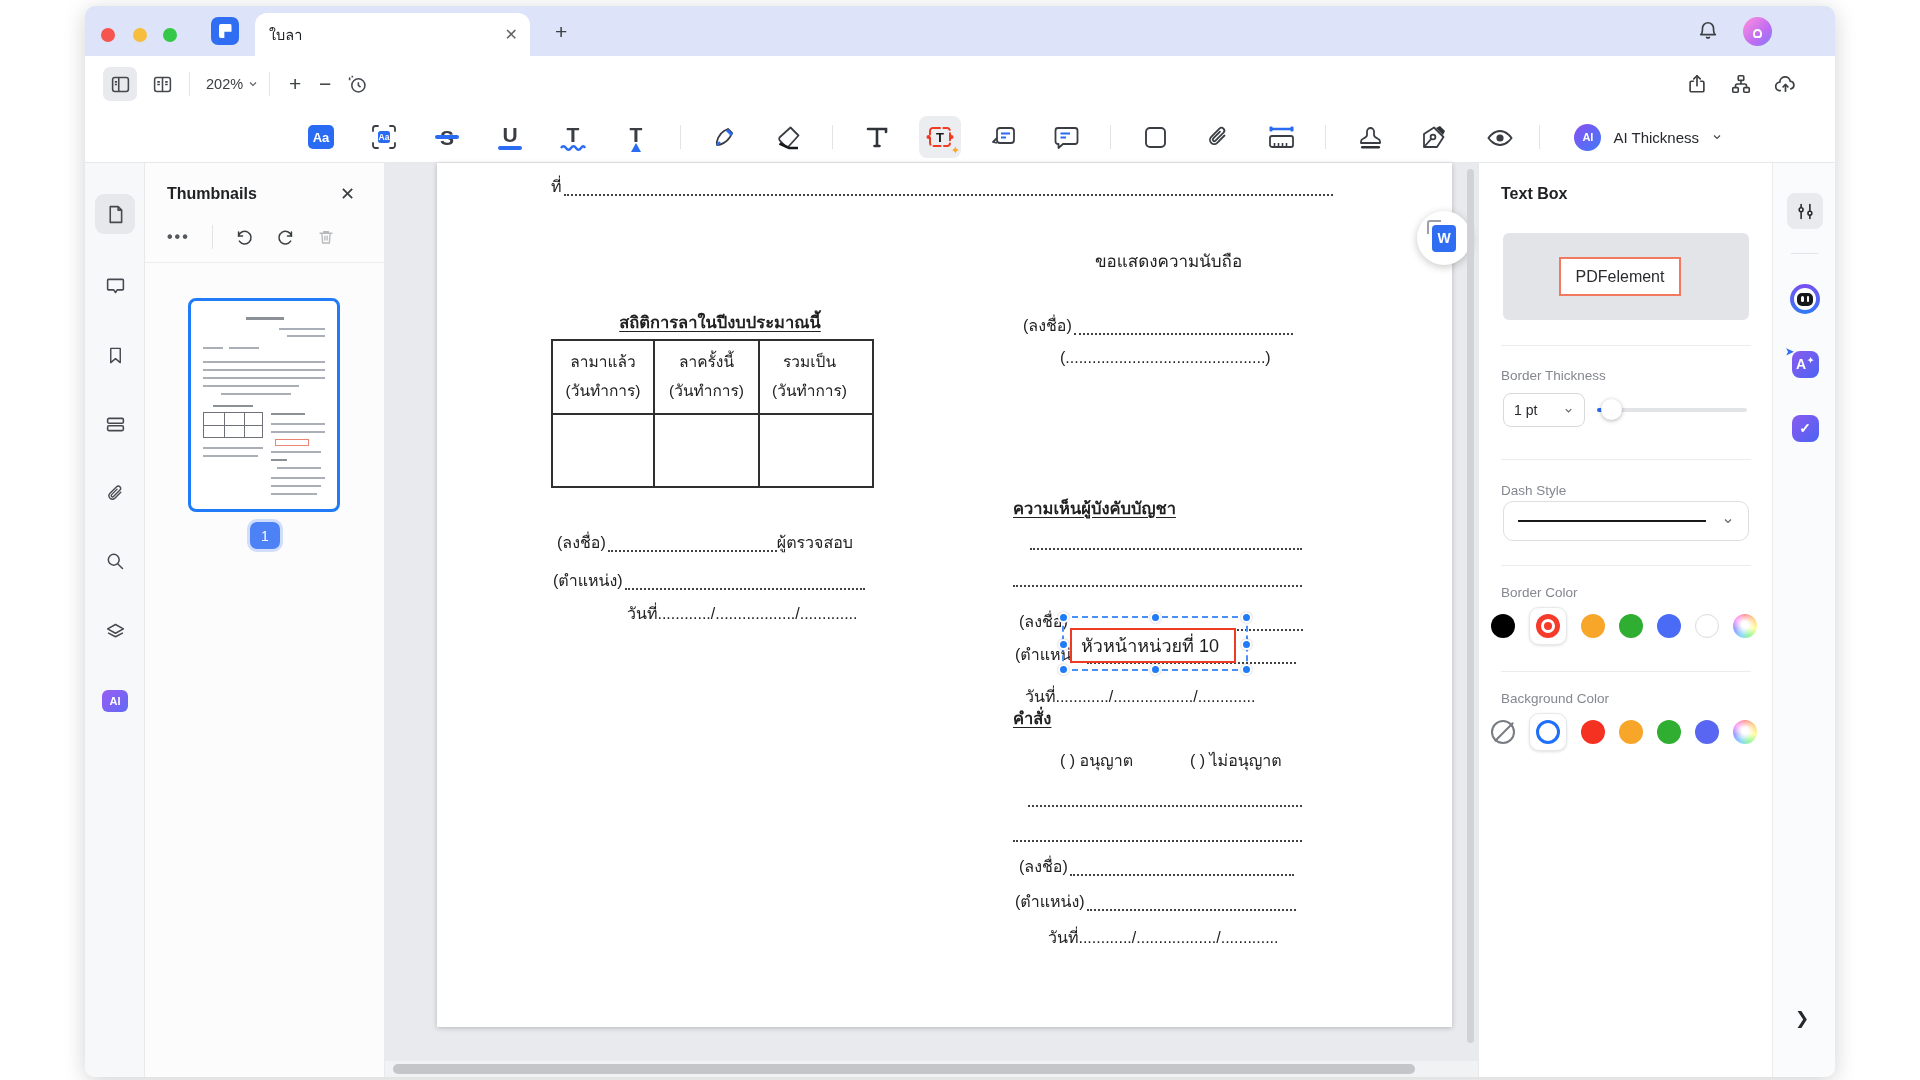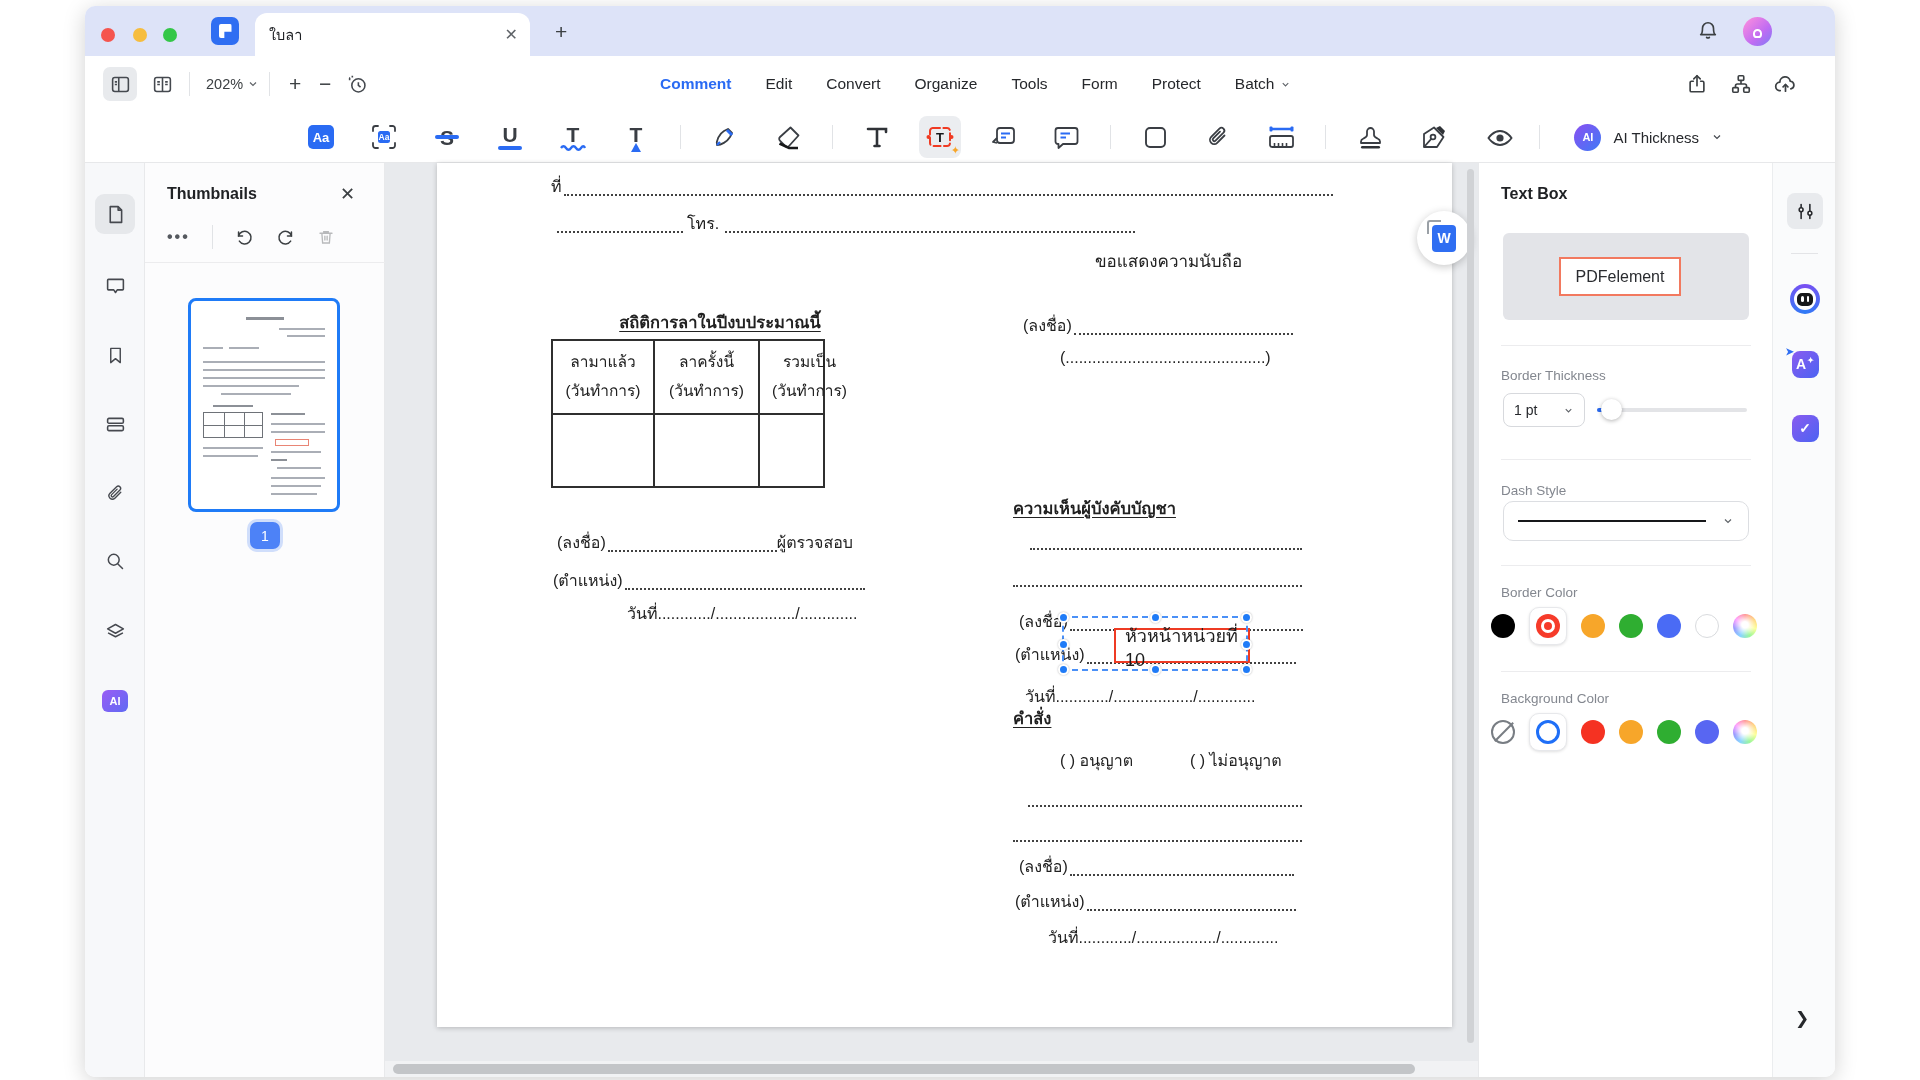--- a/index.html
+++ b/index.html
@@ -65,28 +65,28 @@
   .pagebadge { position:absolute; left:105px; top:359px; width:30px; height:27px; background:#4d82f7; border-radius:7px; color:#fff; font-size:14px; display:flex; align-items:center; justify-content:center; box-shadow:0 0 0 3px rgba(77,130,247,.25); }
   .m { position:absolute; background:#aaaeb6; height:2px; }
   .mt { background:#8c9097; }
 
   #canvas { position:absolute; left:300px; top:0; width:1093px; height:914px; background:#e8eaed; }
   #page { position:absolute; left:52px; top:0; width:1015px; height:864px; background:#fff; box-shadow:0 1px 5px rgba(0,0,0,.22); font-size:16px; color:#212121; }
   .docrow { position:absolute; display:flex; align-items:flex-end; height:24px; white-space:nowrap; }
   .dotl { border-bottom:2.2px dotted #414141; margin:0 0 3px 2px; }
   .dtext { white-space:nowrap; }
   .bold-u { font-weight:700; text-decoration:underline; text-underline-offset:3px; font-size:16.5px; }
-  #stat-table { position:absolute; left:114px; top:176px; width:274px; height:149px; border:2px solid #2f2f2f; }
+  #stat-table { position:absolute; left:114px; top:176px; width:323px; height:149px; border:2px solid #2f2f2f; }
   #stat-table .v1,#stat-table .v2 { position:absolute; top:0; bottom:0; width:2px; background:#2f2f2f; }
   #stat-table .h1 { position:absolute; left:0; right:0; top:72px; height:2px; background:#2f2f2f; }
   .thcell { position:absolute; top:6px; height:66px; text-align:center; font-size:15.5px; line-height:1.9; }
   
   #sel { position:absolute; left:625px; top:453px; width:186px; height:55px; border:2px dashed #4a90f7; }
   .hdl { position:absolute; width:11px; height:11px; background:#1f7bf7; border:2px solid #fff; border-radius:50%; box-shadow:0 0 2px rgba(0,0,0,.3); }
-  #redbox { position:absolute; left:633px; top:465px; width:136px; height:35px; background:#fff; border:2px solid #ee3b24; display:flex; align-items:center; padding-left:9px; font-size:18px; color:#1c1c1c;margin-left:44px; }
+  #redbox { position:absolute; left:633px; top:465px; width:166px; height:35px; background:#fff; border:2px solid #ee3b24; display:flex; align-items:center; padding-left:9px; font-size:18px; color:#1c1c1c; }
   #wordbtn { position:absolute; left:1032px; top:48px; width:54px; height:54px; border-radius:50%; background:#fff; box-shadow:0 2px 8px rgba(0,0,0,.22); display:flex; align-items:center; justify-content:center; }
   .wicon { width:24px; height:27px; background:#2f6ef2; border-radius:4px; color:#fff; font-size:14px; font-weight:700; display:flex; align-items:center; justify-content:center; position:relative; }
   .wicon::before { content:""; position:absolute; left:-5px; top:-5px; width:12px; height:12px; border-left:2px solid #9aa0a6; border-top:2px solid #9aa0a6; border-radius:3px 0 0 0; }
   
   #hscroll { position:absolute; left:0; bottom:0; width:100%; height:16px; background:#f1f2f4; }
   #hthumb { position:absolute; left:8px; top:3px; width:1022px; height:10px; border-radius:5px; background:#c3c5c8; }
   #vthumb { position:absolute; right:4px; top:6px; width:7px; height:874px; border-radius:4px; background:#d0d2d5; }
 
   
   #panel { position:absolute; left:1393px; top:0; width:294px; height:100%; background:#fff; border-left:1px solid #e8e9eb; }
@@ -187,35 +187,20 @@
       <div class="vdiv"></div>
       <span class="pm">+</span>
       <span class="pm">−</span>
       <div class="icbtn">
         <svg width="21" height="21" viewBox="0 0 24 24" fill="none" stroke="currentColor" stroke-width="1.8">
             <path d="M3 7V5a2 2 0 0 1 2-2h2" stroke-dasharray="3 2"></path>
             <circle cx="13" cy="13" r="7.5"></circle>
             <path d="M13 9.5V13l2.5 2"></path>
           </svg>
       </div>
-    </div>
-    <div id="menubar">
-      <span class="menu-item sel">Comment</span>
-      <span class="menu-item">Edit</span>
-      <span class="menu-item">Convert</span>
-      <span class="menu-item">Organize</span>
-      <span class="menu-item">Tools</span>
-      <span class="menu-item">Form</span>
-      <span class="menu-item">Protect</span>
-      <span class="menu-item" style="display:flex;align-items:center;gap:5px;">
-          <span>Batch</span>
-        <svg width="11" height="11" viewBox="0 0 24 24" fill="none" stroke="#5f6368" stroke-width="2.4">
-            <path d="M6 9l6 6 6-6"></path>
-          </svg>
-      </span>
     </div>
     <div class="tb1right">
       <span>
         <svg width="22" height="22" viewBox="0 0 24 24" fill="none" stroke="currentColor" stroke-width="1.8" stroke-linecap="round" stroke-linejoin="round">
             <path d="M8 9H6a1.5 1.5 0 0 0-1.5 1.5V19A1.5 1.5 0 0 0 6 20.5h12A1.5 1.5 0 0 0 19.5 19v-8.5A1.5 1.5 0 0 0 18 9h-2"></path>
             <line x1="12" y1="3" x2="12" y2="14"></line>
             <path d="M8.5 6.5L12 3l3.5 3.5"></path>
           </svg>
       </span>
       <span>
@@ -476,25 +461,20 @@
       <div class="pagebadge">1</div>
     </div>
 
     <div id="canvas">
       <div id="page">
 
         <div class="docrow" style="left:114px;top:12px;width:782px;">
           <span class="dtext">ที่</span>
             <span class="dotl" style="flex:1;"></span>
         </div>
-        <div class="docrow" style="left:120px;top:49px;width:578px;">
-          <span class="dotl" style="width:126px;margin-left:0;"></span>
-          <span class="dtext" style="margin:0 4px;">โทร.</span>
-          <span class="dotl" style="flex:1;"></span>
-        </div>
         <div class="abs dtext" style="left:658px;top:84px;font-size:17px;">ขอแสดงความนับถือ</div>
 
         <div class="abs bold-u" style="left:130px;top:146px;width:306px;text-align:center;">สถิติการลาในปีงบประมาณนี้</div>
 
         <div id="stat-table">
           <div class="v1" style="left:100px;"></div>
           <div class="v2" style="left:205px;"></div>
           <div class="h1"></div>
           <div class="thcell" style="left:0;width:100px;"><span>ลามาแล้ว</span><br><span>(วันทำการ)</span></div>
           <div class="thcell" style="left:102px;width:103px;"><span>ลาครั้งนี้</span><br><span>(วันทำการ)</span></div>

